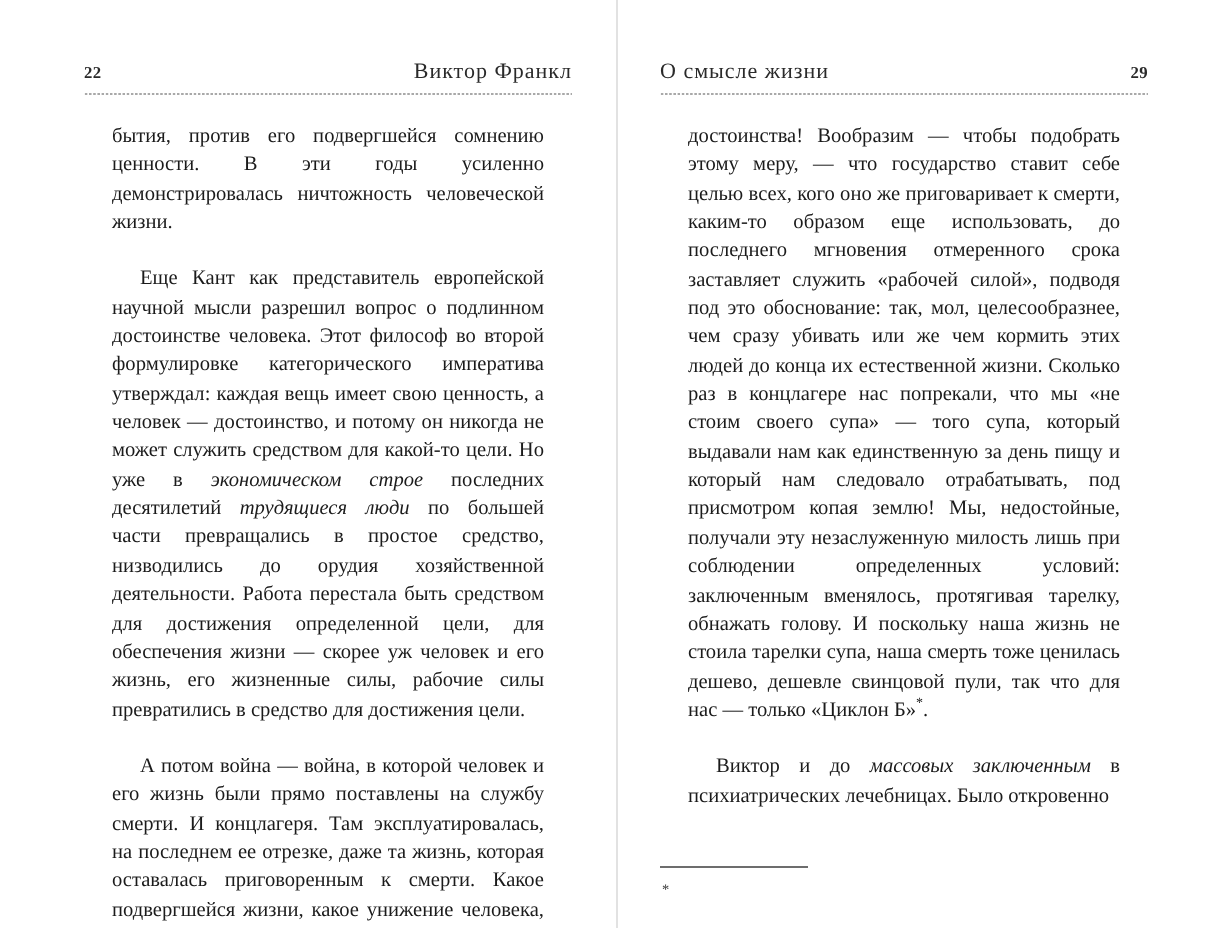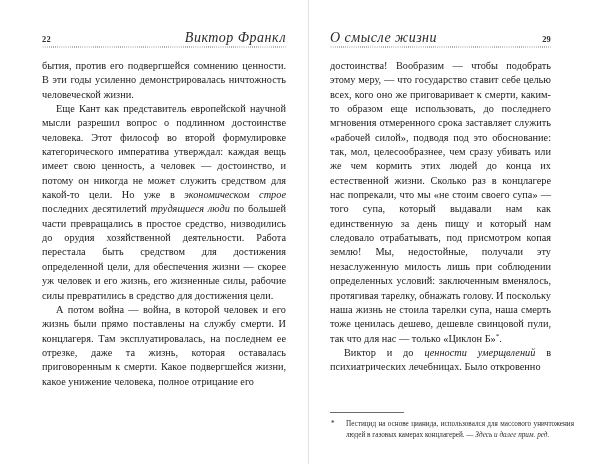--- a/index.html
+++ b/index.html
@@ -30,40 +30,39 @@
   }
 
   .page {
     position: absolute;
     top: 0;
     height: 464px;
     box-sizing: border-box;
   }
 
   .page-left  { left: 0;    width: 308px; padding: 30px 22px 14px 42px; }
-  .page-right { left: 308px; width: 308px; padding: 30px 65px 14px 22px; }
+  .page-right { left: 308px; width: 308px; padding: 30px 42px 14px 22px; }
 
   .running-head {
     display: flex;
     align-items: baseline;
     justify-content: space-between;
     font-size: 8.2px;
     letter-spacing: 0.35px;
     color: #2a2a2a;
     height: 13px;
   }
   .running-head .folio {
     font-weight: bold;
     font-size: 8.4px;
     letter-spacing: 0.2px;
   }
   .running-head .title {
-    font-size: 14px;
+    font-size: 11px;
     letter-spacing: 0.5px;
-    font-style: italic;
   }
 
   .head-rule {
     margin-top: 3px;
     height: 2px;
     background-image: radial-gradient(circle, #9a9a9a 0.6px, rgba(255,255,255,0) 0.7px);
     background-size: 2.1px 2px;
     background-repeat: repeat-x;
     background-position: 0 50%;
     opacity: 0.85;
@@ -72,21 +71,21 @@
   .column {
     margin-top: 11px;
     font-size: 10.3px;
     line-height: 14.35px;
     text-align: justify;
     text-justify: inter-word;
     hyphens: manual;
   }
 
   .column p {
-    margin: 0;
+    margin: 14px;
   }
   .column p + p {
     text-indent: 14px;
   }
 
   .column i, .footnote i {
     font-style: italic;
   }
 
   
@@ -149,25 +148,24 @@
 
     <div class="running-head">
       <span class="title">О смысле жизни</span>
       <span class="folio">29</span>
     </div>
 
     <div class="head-rule"></div>
 
     <div class="column">
         <p><span>достоинства! Вообразим — чтобы подобрать этому меру, — что государство ставит себе целью всех, кого оно же приговаривает к смерти, каким-то образом еще использовать, до последнего мгновения отмеренного срока заставляет служить «рабочей силой», подводя под это обоснование: так, мол, целесообразнее, чем сразу убивать или же чем кормить этих людей до конца их естественной жизни. Сколько раз в концлагере нас попрекали, что мы «не стоим своего супа» — того супа, который выдавали нам как единственную за день пищу и который нам следовало отрабатывать, под присмотром копая землю! Мы, недостойные, получали эту незаслуженную милость лишь при соблюдении определенных условий: заключенным вменялось, протягивая тарелку, обнажать голову. И поскольку наша жизнь не стоила тарелки супа, наша смерть тоже ценилась дешево, дешевле свинцовой пули, так что для нас — только «Циклон Б»</span><sup class="fn-sup">*</sup><span>.</span></p>
-        <p><span>Виктор и до </span><i>ценности умерщвлений</i><span> в психиатрических лечебницах. Было откровенно</span></p>
+        <p><span>Виктор и до </span><i>массовых заключенным</i><span> в психиатрических лечебницах. Было откровенно</span></p>
       </div>
 
     <div class="footnote-wrap">
       <div class="footnote-rule"></div>
       <div class="footnote">
         <span class="marker">*</span>
-        <span class="fn-body"><span>Пестицид на основе цианида, использовался для массового уничтожения людей в газовых камерах концлагерей. — </span><i>Здесь и далее прим. ред.</i></span>
       </div>
     </div>
   </div>
 
 </div>
 
 </body></html>

